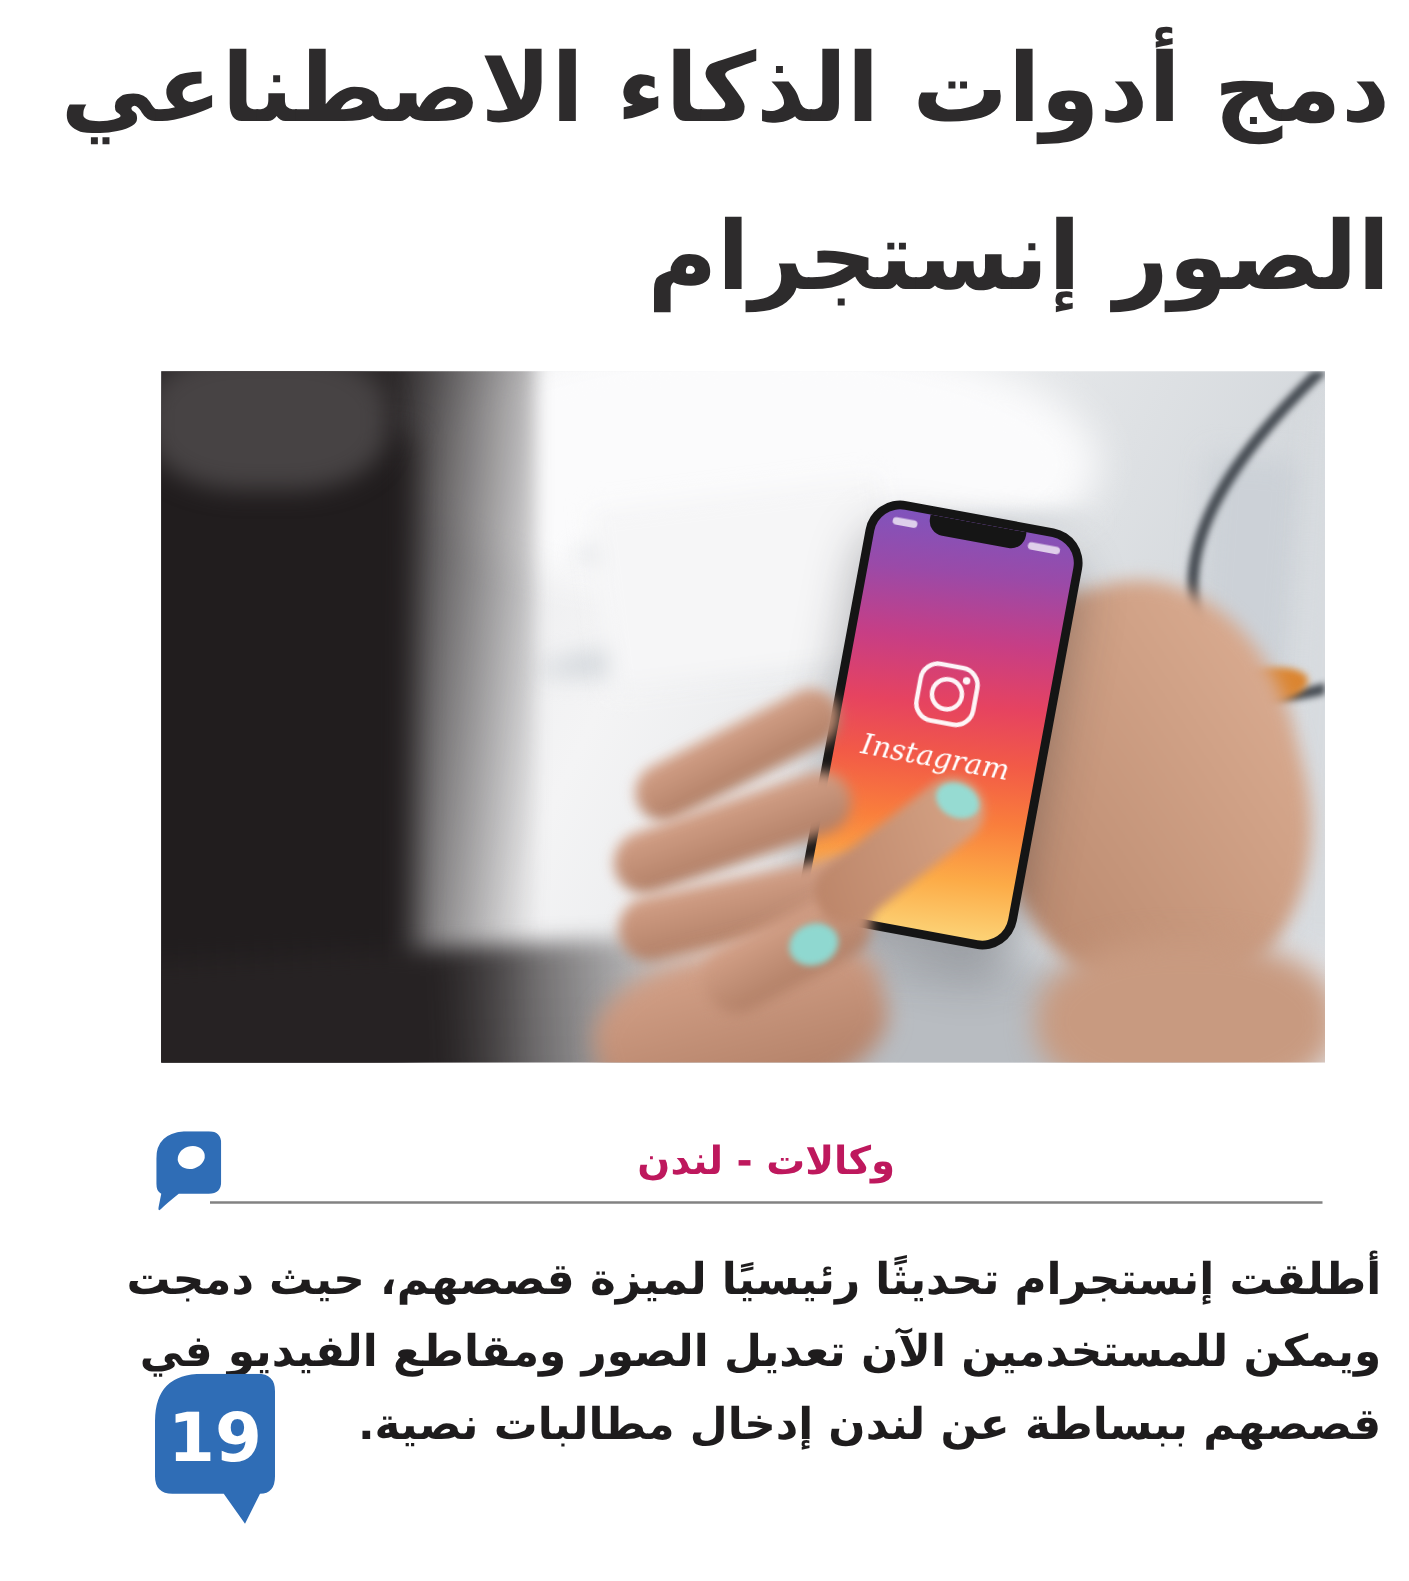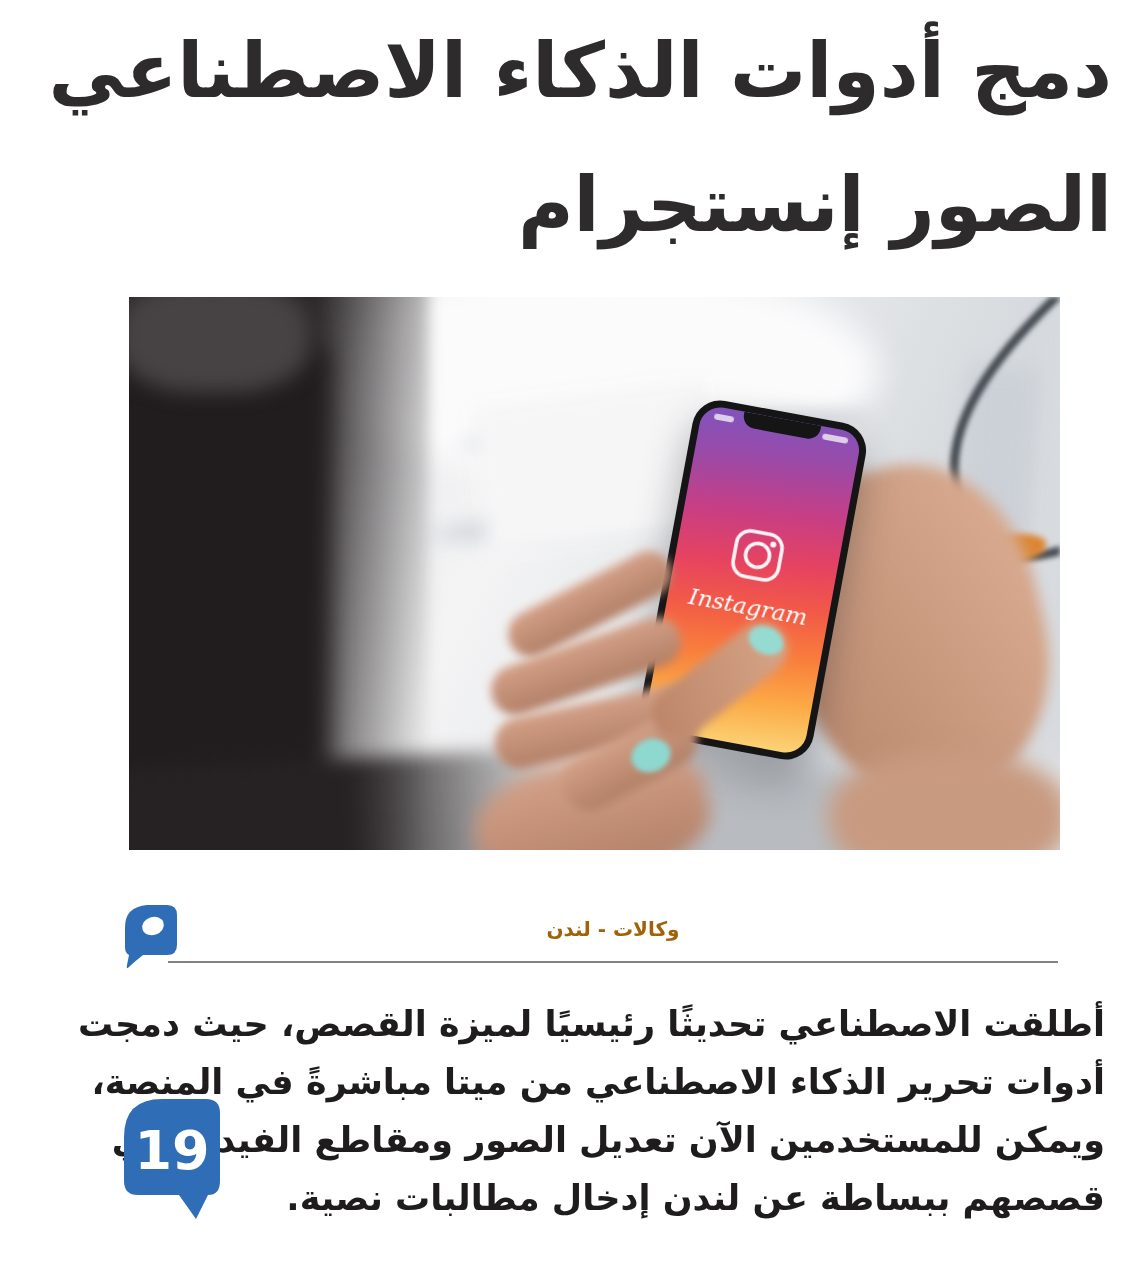--- a/index.html
+++ b/index.html
@@ -61,21 +61,21 @@
   .statuschip{position:absolute;top:7px;height:6px;background:rgba(255,255,255,.72);border-radius:3px;filter:blur(.6px);}
   #status-left{left:13px;width:20px;}
   #status-right{right:13px;width:26px;}
   #insta-icon{position:absolute;left:50%;top:112px;transform:translateX(-50%);opacity:.95;filter:blur(.4px);}
   #insta-word{position:absolute;left:0;right:0;top:178px;text-align:center;color:#fff;
      font-family:"DejaVu Serif",serif;font-style:italic;font-size:23px;filter:blur(.6px);}
 
   
   #byline-logo{left:113px;top:905px;}
   #byline-title{left:156px;top:903px;width:890px;height:52px;line-height:52px;text-align:center;
-     direction:rtl;font-size:20px;font-weight:bold;color:#a16207;}
+     direction:rtl;font-size:31px;font-weight:bold;color:#be185d;}
   #byline-divider{left:156px;top:961px;width:890px;height:2px;background:#828282;}
 
   
   #article{left:40px;right:34px;top:995px;direction:rtl;text-align:right;}
   .body-line{white-space:nowrap;font-size:35px;font-weight:bold;color:#1e1c1d;
      line-height:58px;height:58px;}
 
   
   #page-badge{left:112px;top:1099px;}
   #page-badge text{font-family:"DejaVu Sans",sans-serif;font-weight:bold;}
@@ -139,22 +139,21 @@
   </div>
 
   <svg id="byline-logo" class="abs" width="52" height="64" viewBox="0 0 52 64">
     <path d="M22 0 H42 Q52 0 52 10 V40 Q52 50 42 50 H18 Q8 58 4 62 Q1 65 2 60 L4 50 Q0 48 0 42 V22 Q0 2 22 0 Z" fill="#2f6db6"></path>
     <ellipse cx="28" cy="21" rx="11" ry="9" fill="#ffffff" transform="rotate(-18 28 21)"></ellipse>
   </svg>
   <div id="byline-title" class="abs">وكالات - لندن</div>
   <div id="byline-divider" class="abs"></div>
 
   <div id="article" class="abs">
-    <div class="body-line">أطلقت الاصطناعي تحديثًا رئيسيًا لميزة القصص، حيث دمجت</div>
-    <div class="body-line">أدوات تحرير الذكاء الاصطناعي من ميتا مباشرةً في المنصة،</div>
+    <div class="body-line">أطلقت إنستجرام تحديثًا رئيسيًا لميزة قصصهم، حيث دمجت</div>
     <div class="body-line">ويمكن للمستخدمين الآن تعديل الصور ومقاطع الفيديو في</div>
     <div class="body-line">قصصهم ببساطة عن لندن إدخال مطالبات نصية.</div>
   </div>
 
   <svg id="page-badge" class="abs" width="96" height="124" viewBox="0 0 96 124">
     <path d="M38 0 H82 Q96 0 96 14 V82 Q96 96 84 96 L72 120 L55 96 H14 Q0 96 0 82 V38 Q0 0 38 0 Z" fill="#2f6db6"></path>
     <text x="48" y="70" text-anchor="middle" font-size="54" fill="#ffffff">19</text>
   </svg>
 
 </div>

